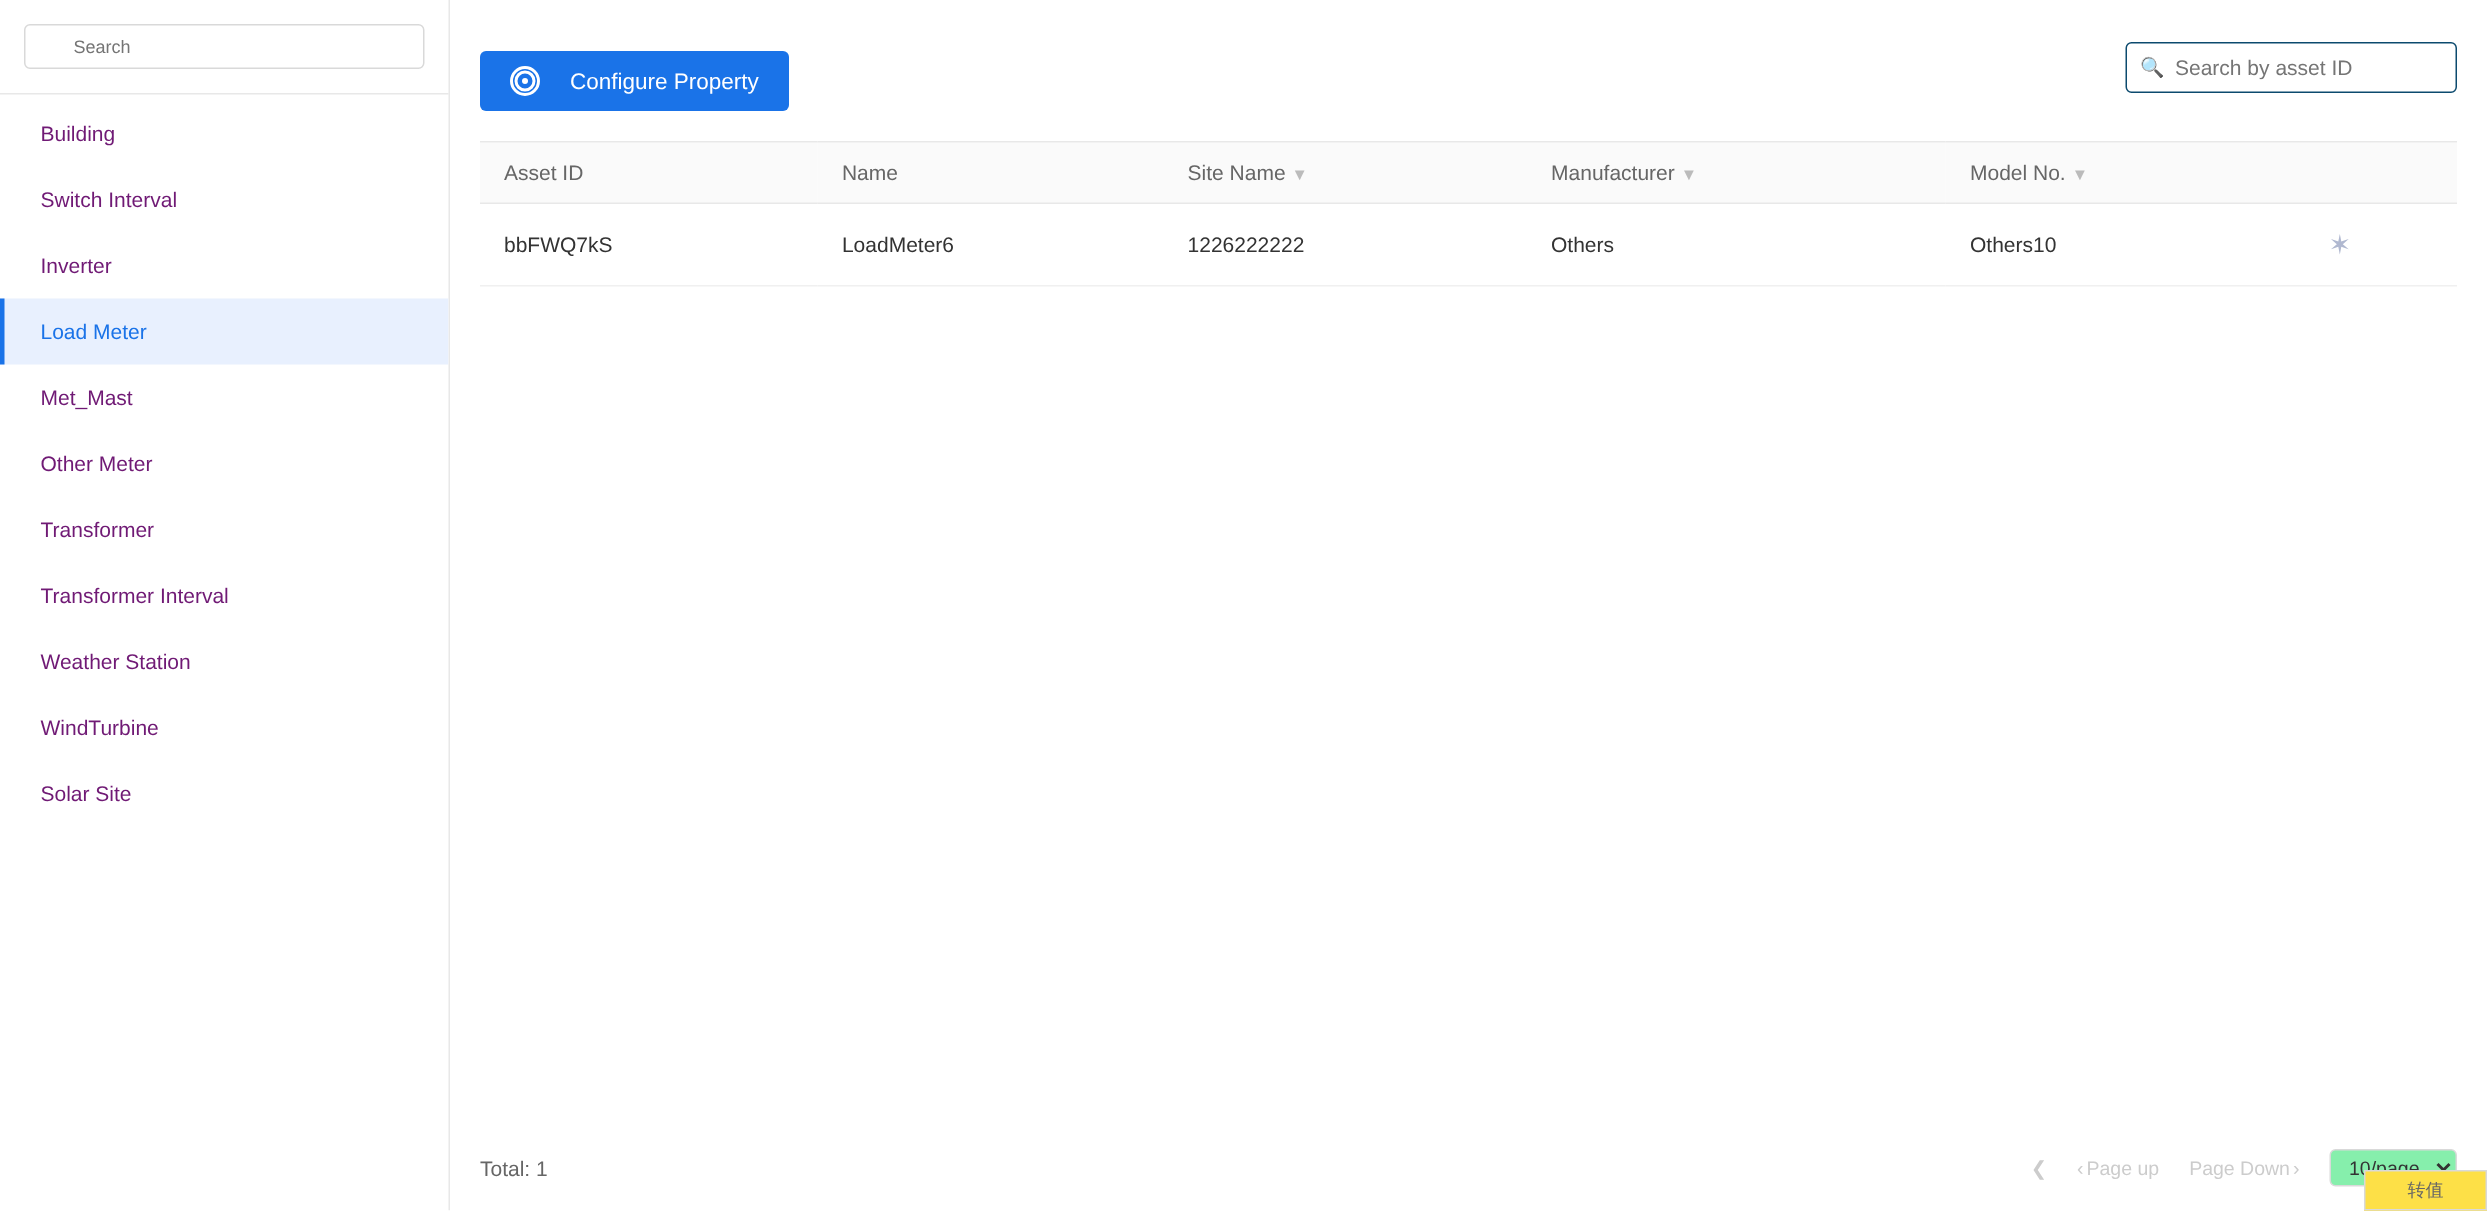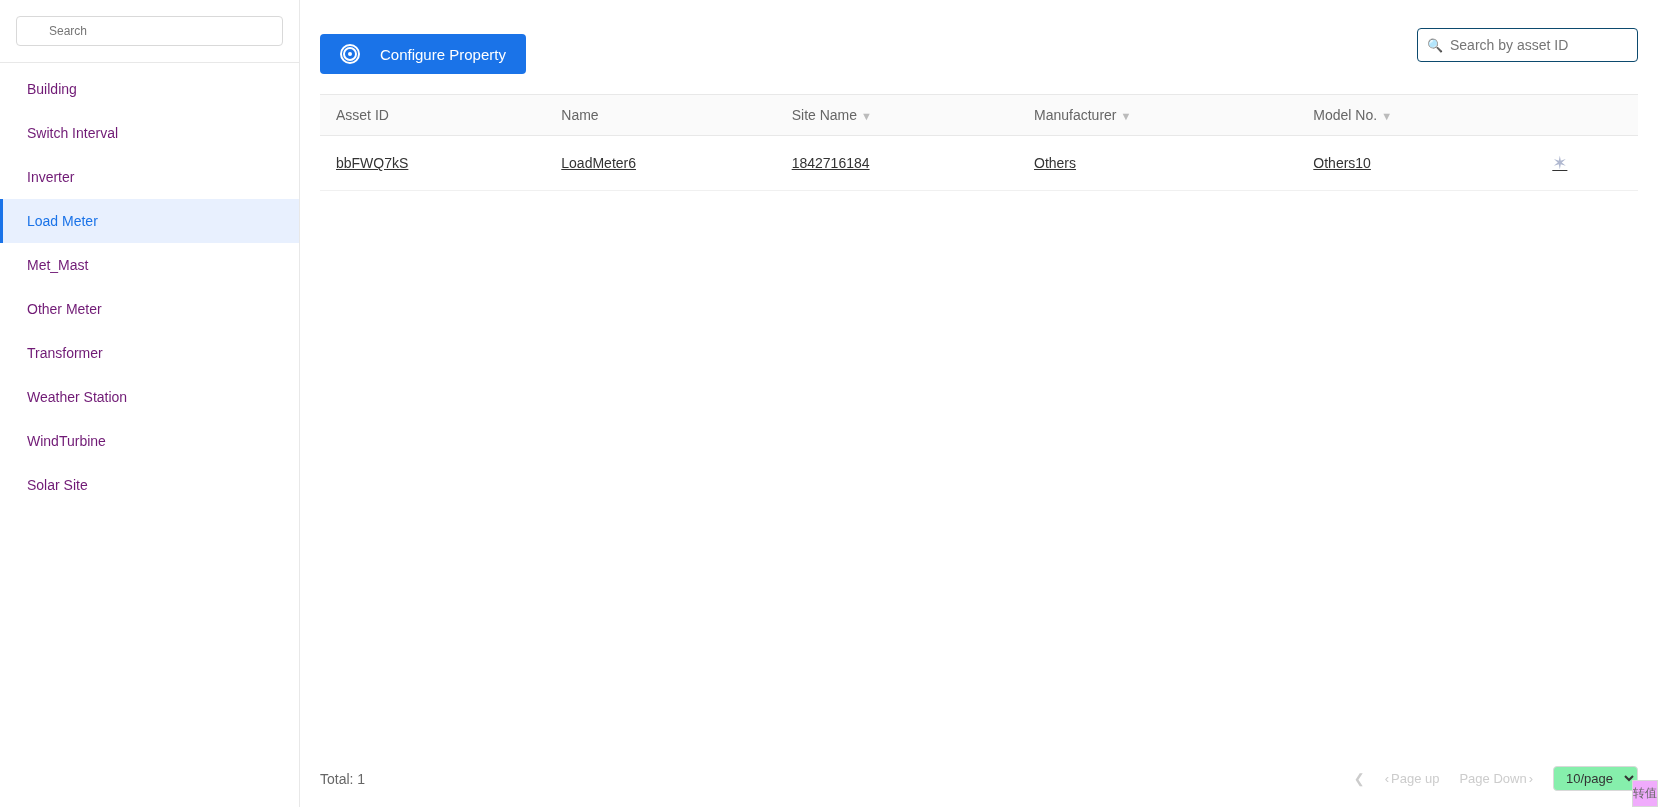--- a/index.html
+++ b/index.html
@@ -161,21 +161,20 @@
       margin-left: 4px;
       color: #bbb;
       font-size: 11px;
       cursor: pointer;
     }
     td {
       padding: 16px 16px;
       border-bottom: 1px solid #f0f0f0;
       font-size: 14px;
       color: #333;
-      text-decoration: underline;
     }
     .star-icon {
       color: #b0b8d0;
       font-size: 18px;
       cursor: pointer;
     }
 
     
     .pagination {
       display: flex;
@@ -213,23 +212,23 @@
       background: #86efac;
       outline: none;
       margin-left: 8px;
     }
 
     
     .bottom-bar {
       position: fixed;
       bottom: 0;
       right: 0;
-      background: #f0abfc;
+      background: #fde047;
       border: 1px solid #d9d9d9;
-      padding: 4px 0;
+      padding: 4px 28px;
       font-size: 12px;
       color: #666;
     }
   </style>
 </head>
 <body>
 
 <aside class="sidebar">
   <div class="sidebar-search-wrap">
     <div class="sidebar-search-container">
@@ -239,20 +238,21 @@
   </div>
   <div class="sidebar-divider"></div>
   <div class="sidebar-list" id="sidebar-list">
   <div class="sidebar-item">Building</div>
       <div class="sidebar-item">Switch Interval</div>
       <div class="sidebar-item">Inverter</div>
       <div class="sidebar-item active">Load Meter</div>
       <div class="sidebar-item">Met_Mast</div>
       <div class="sidebar-item">Other Meter</div>
       <div class="sidebar-item">Transformer</div>
+      <div class="sidebar-item">Transformer Interval</div>
       <div class="sidebar-item">Weather Station</div>
       <div class="sidebar-item">WindTurbine</div>
       <div class="sidebar-item">Solar Site</div>
     </div>
 </aside>
 
 <main class="main">
   <div class="main-header">
     <button class="configure-btn">
       <span class="btn-icon">
@@ -278,21 +278,21 @@
             <th>Site Name<span class="filter-icon">▼</span></th>
             <th>Manufacturer<span class="filter-icon">▼</span></th>
             <th>Model No.<span class="filter-icon">▼</span></th>
             <th></th>
           </tr>
       </thead>
       <tbody id="table-body">
       <tr>
             <td>bbFWQ7kS</td>
             <td>LoadMeter6</td>
-            <td>1842716184</td>
+            <td>1226222222</td>
             <td>Others</td>
             <td>Others10</td>
             <td><span class="star-icon">✶</span></td>
           </tr>
         </tbody>
     </table>
   </div>
 
   <div class="pagination">
     <span>Total: 1</span>

